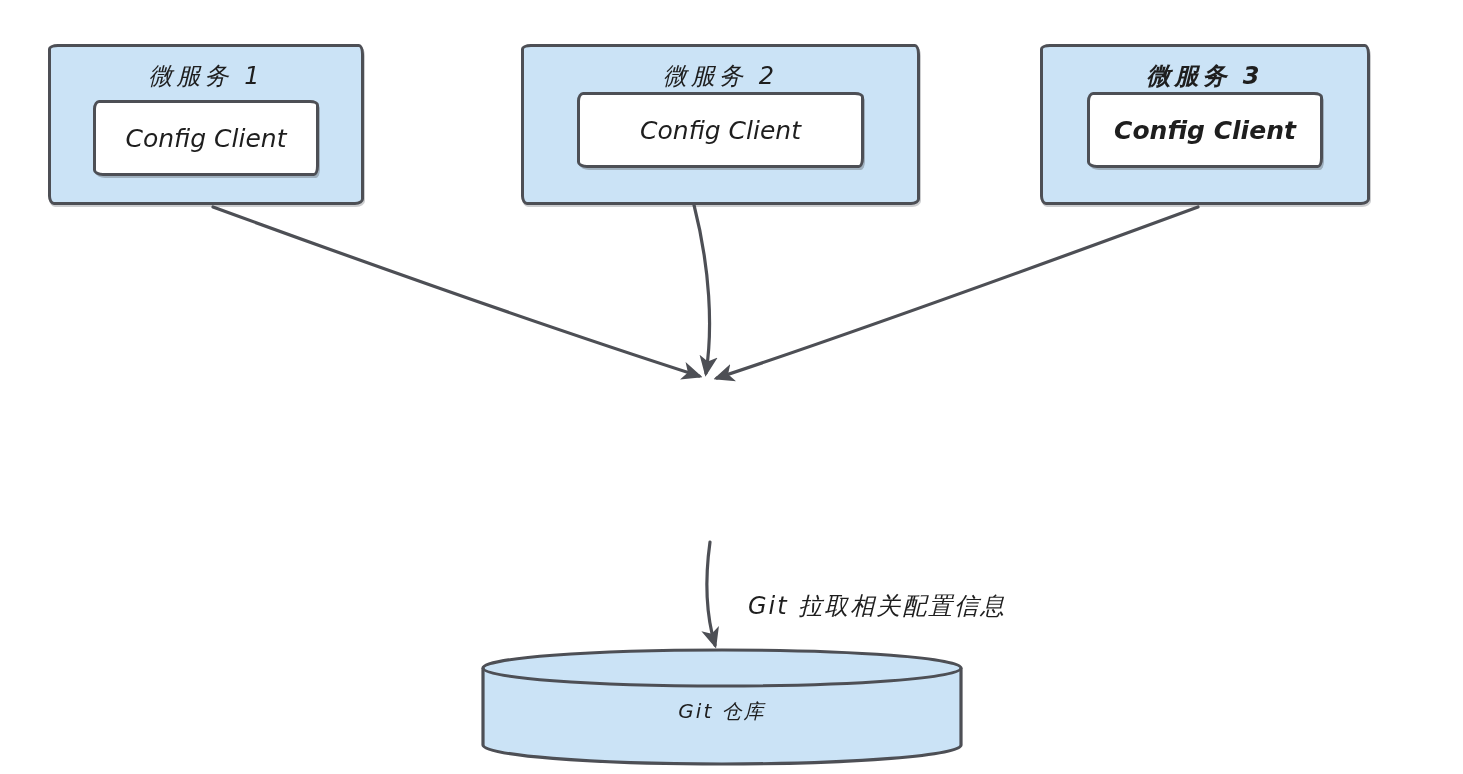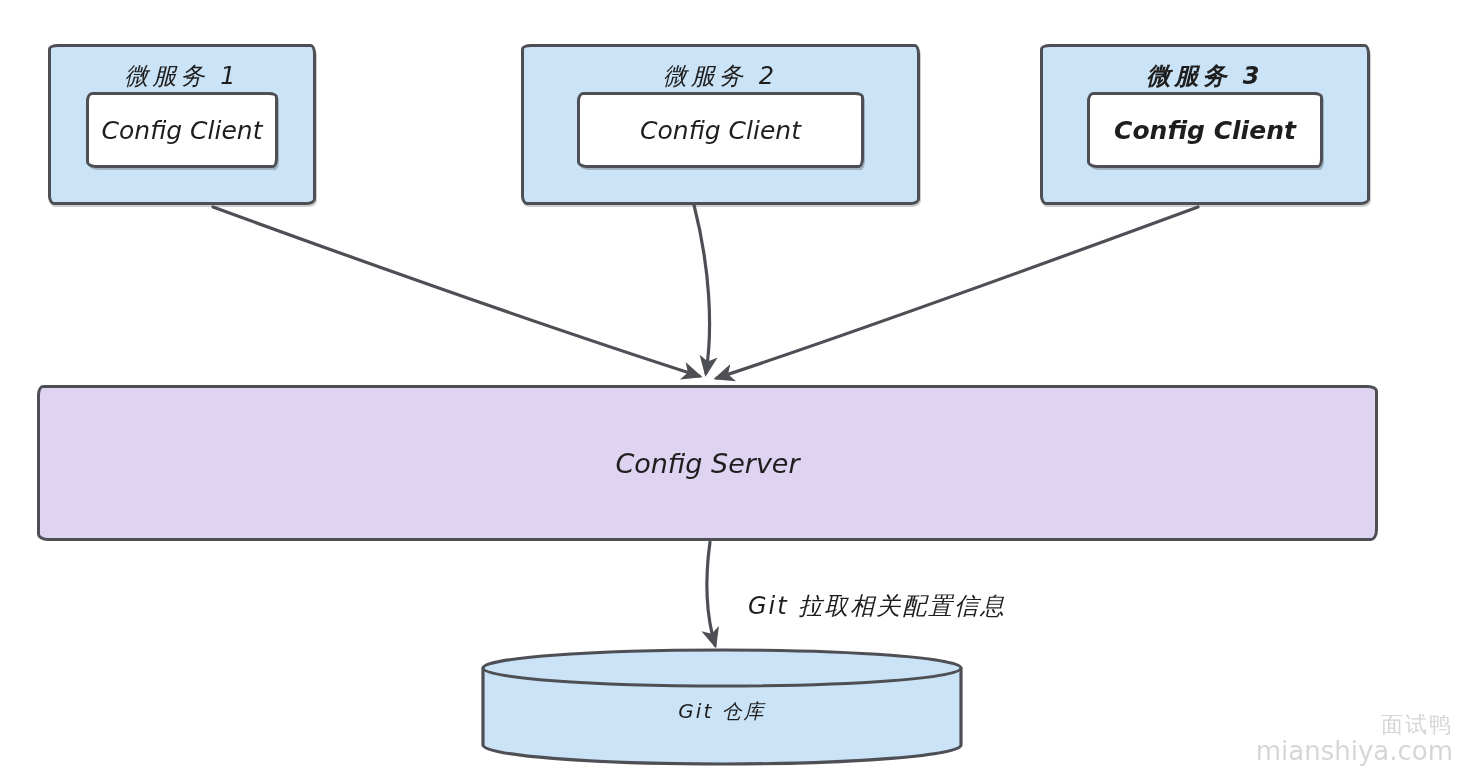--- a/index.html
+++ b/index.html
@@ -141,47 +141,40 @@
     <path class="line" marker-end="url(#arrow)" d="M 694 205 C 710 268, 713 328, 706 373"></path>
     <path class="line" marker-end="url(#arrow)" d="M 1198 207 C 1032 268, 856 332, 717 378"></path>
     <path class="line" marker-end="url(#arrow)" d="M 710 542 C 704 585, 707 618, 715 645"></path>
 
     <g>
       <path class="cyl-fill" d="M 483 668 A 239 18 0 0 1 961 668 L 961 745 A 239 19 0 0 1 483 745 Z"></path>
       <path class="cyl-rim" d="M 483 668 A 239 18 0 0 0 961 668"></path>
     </g>
   </svg>
 
-  <div class="ms-box" style="left:48px;width:268px;">
+  <div class="ms-box" style="left:48px;width:316px;gap:8px;">
     <div class="ms-title">微服务 1</div>
     <div class="client-box">
       <div class="client-label">Config Client</div>
     </div>
   </div>
 
   <div class="ms-box" style="left:521px;width:399px;">
     <div class="ms-title">微服务 2</div>
     <div class="client-box">
       <div class="client-label">Config Client</div>
     </div>
   </div>
 
   <div class="ms-box" style="left:1040px;width:330px;font-weight:bold;">
     <div class="ms-title">微服务 3</div>
     <div class="client-box">
       <div class="client-label">Config Client</div>
     </div>
   </div>
 
-  <div class="server-box">
-    <div class="server-label">Config Server</div>
-  </div>
 
   <div class="edge-label">Git 拉取相关配置信息</div>
 
   <div class="repo-label">Git 仓库</div>
 
-  <div class="watermark">
-    <div class="brand">面试鸭</div>
-    <div class="site">mianshiya.com</div>
-  </div>
 
 </div>
 
 </body></html>

